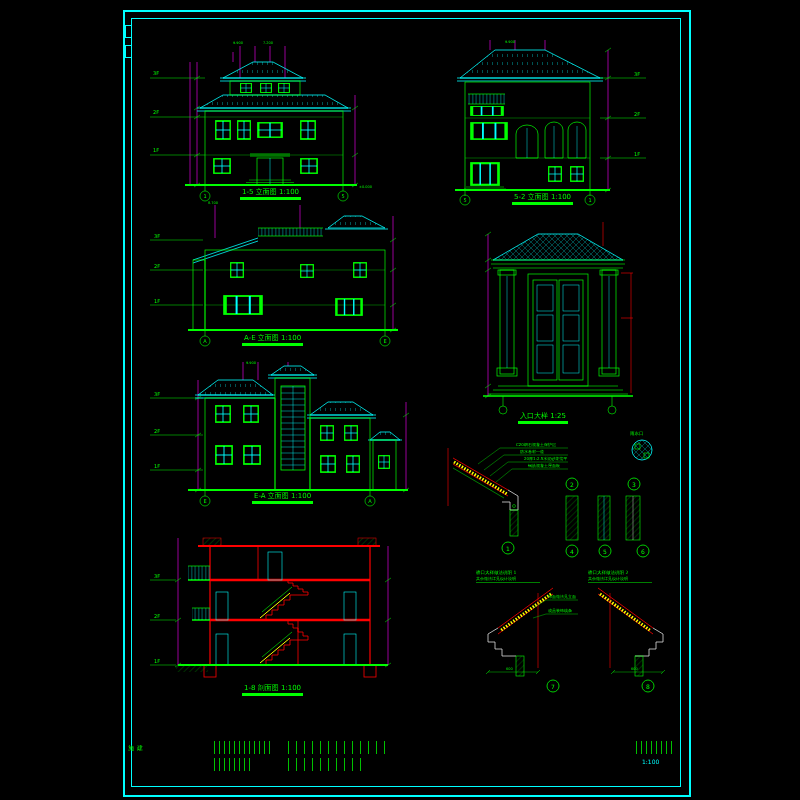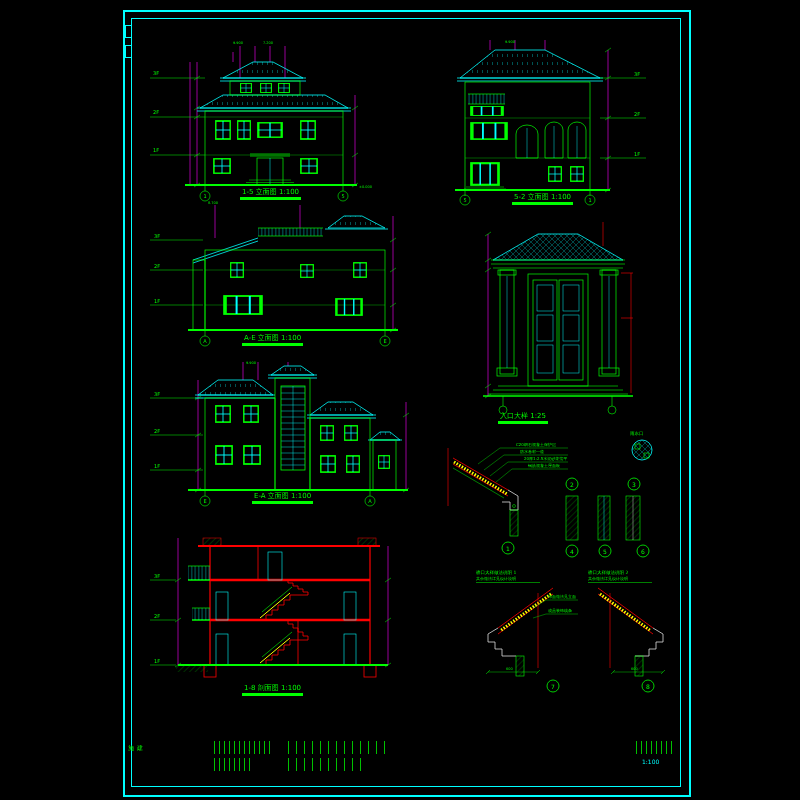--- a/index.html
+++ b/index.html
@@ -317,21 +317,21 @@
         <line x1="2" y1="180" x2="8" y2="176"></line>
       </g>
     </g>
     <g stroke="#00ff00" fill="none" stroke-width="0.6">
       <line x1="20" y1="178" x2="20" y2="188"></line>
         <line x1="129" y1="178" x2="129" y2="188"></line>
       <circle cx="20" cy="192" r="4"></circle>
         <circle cx="129" cy="192" r="4"></circle>
     </g>
   </svg>
-  <div class="title" style="left:498px;top:412px">入口大样 1:25</div>
+  <div class="title" style="left:518px;top:412px">入口大样 1:25</div>
 
   <svg style="left:148px;top:360px" width="265" height="158" viewBox="0 0 265 158">
     <g stroke="#ff00ff" stroke-width="0.6">
       <line x1="95" y1="2" x2="95" y2="20"></line>
         <line x1="110" y1="2" x2="110" y2="20"></line>
       <line x1="140" y1="2" x2="140" y2="6"></line>
       <line x1="50" y1="20" x2="50" y2="130"></line>
         <line x1="258" y1="42" x2="258" y2="130"></line>
     </g>
     <g stroke="#00ff00" stroke-width="0.5">

